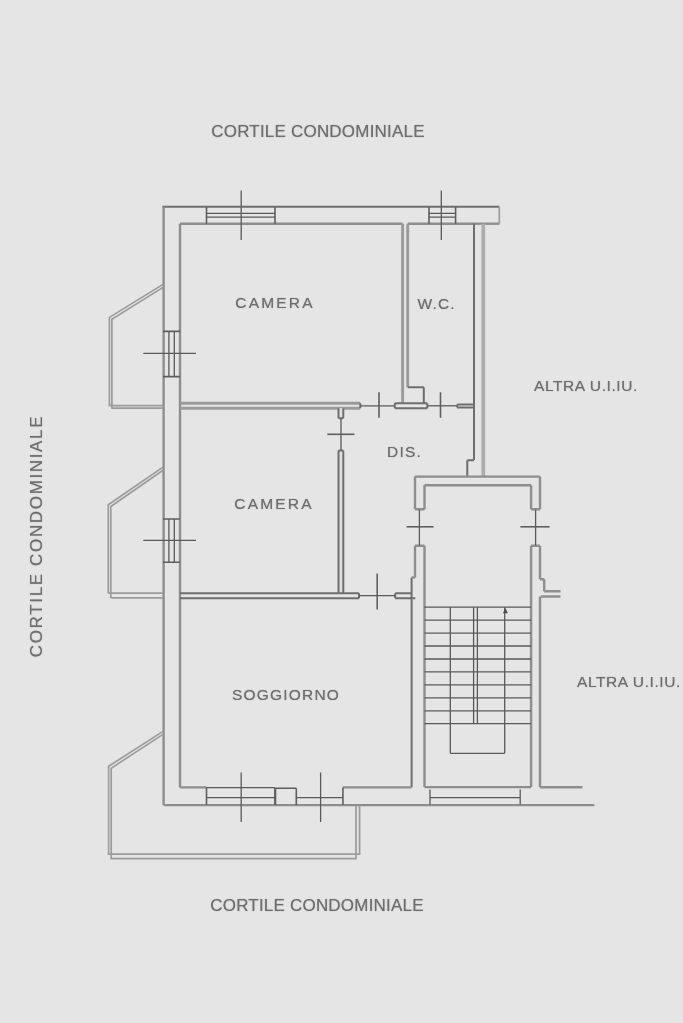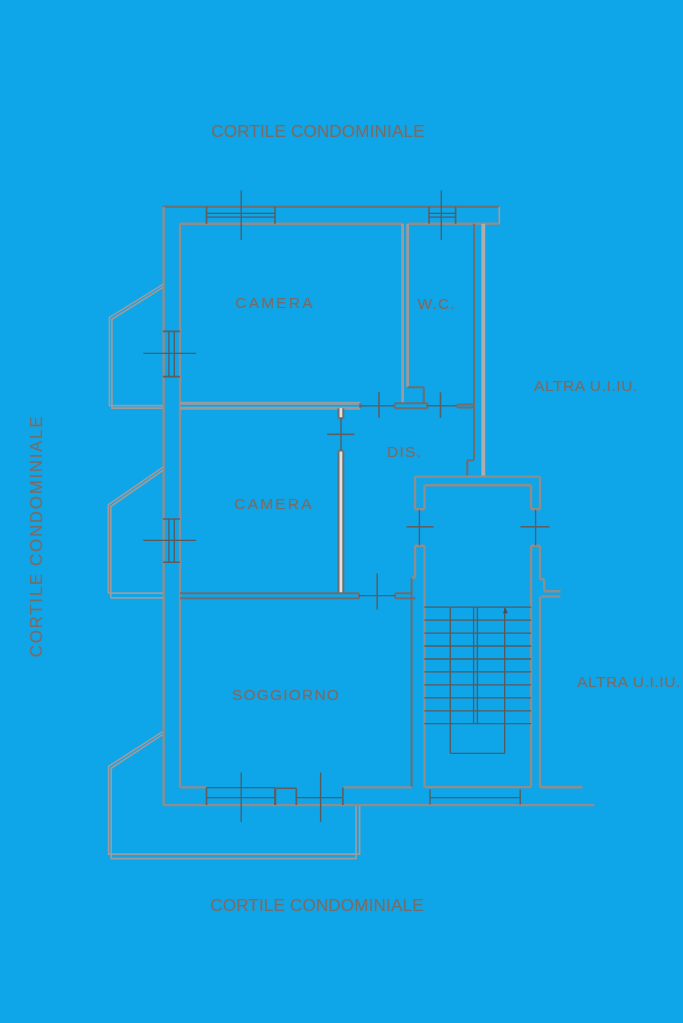--- a/index.html
+++ b/index.html
@@ -1,16 +1,16 @@
 <!DOCTYPE html>
 <html><head>
 <meta charset="utf-8">
 <style>
 html,body{margin:0;padding:0;background:#ffffff;}
-#page{position:relative;width:683px;height:1023px;background:#0ea5e9;overflow:hidden;}
+#page{position:relative;width:683px;height:1023px;background:#e5e5e5;overflow:hidden;}
 svg{position:absolute;left:0;top:0;}
 text{font-family:"Liberation Sans",sans-serif;fill:#6e6e6e;text-shadow:0 0 1px rgba(130,130,130,0.9);}
 .d{stroke:#5f5f5f;stroke-width:1.6;fill:none;}
 .dt{stroke:#5a5a5a;stroke-width:1.3;fill:none;}
 .w{stroke:#8e8e8e;stroke-width:2.4;fill:none;}
 .w2{stroke:#6e6e6e;stroke-width:2.0;fill:none;}
 .m{stroke:#9b9b9b;stroke-width:2.9;fill:none;}
 .t{stroke:#adadad;stroke-width:3.8;fill:none;}
 .b{stroke:#9c9c9c;stroke-width:1.7;fill:none;}
 </style>

